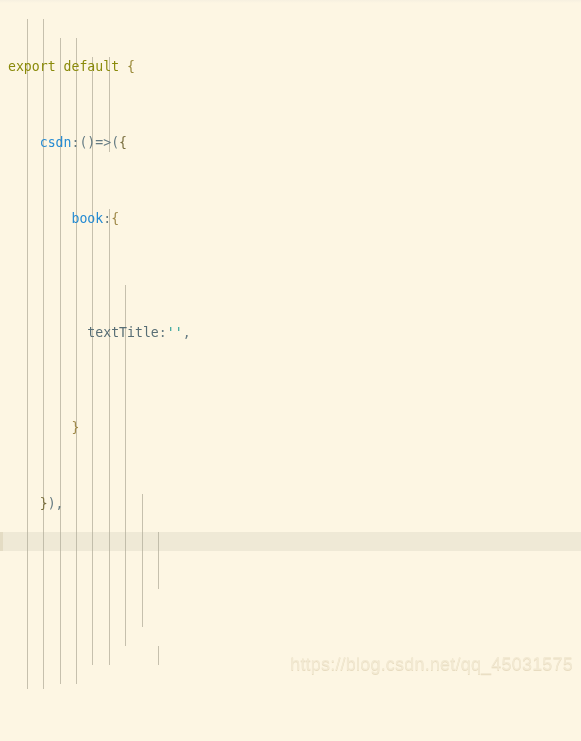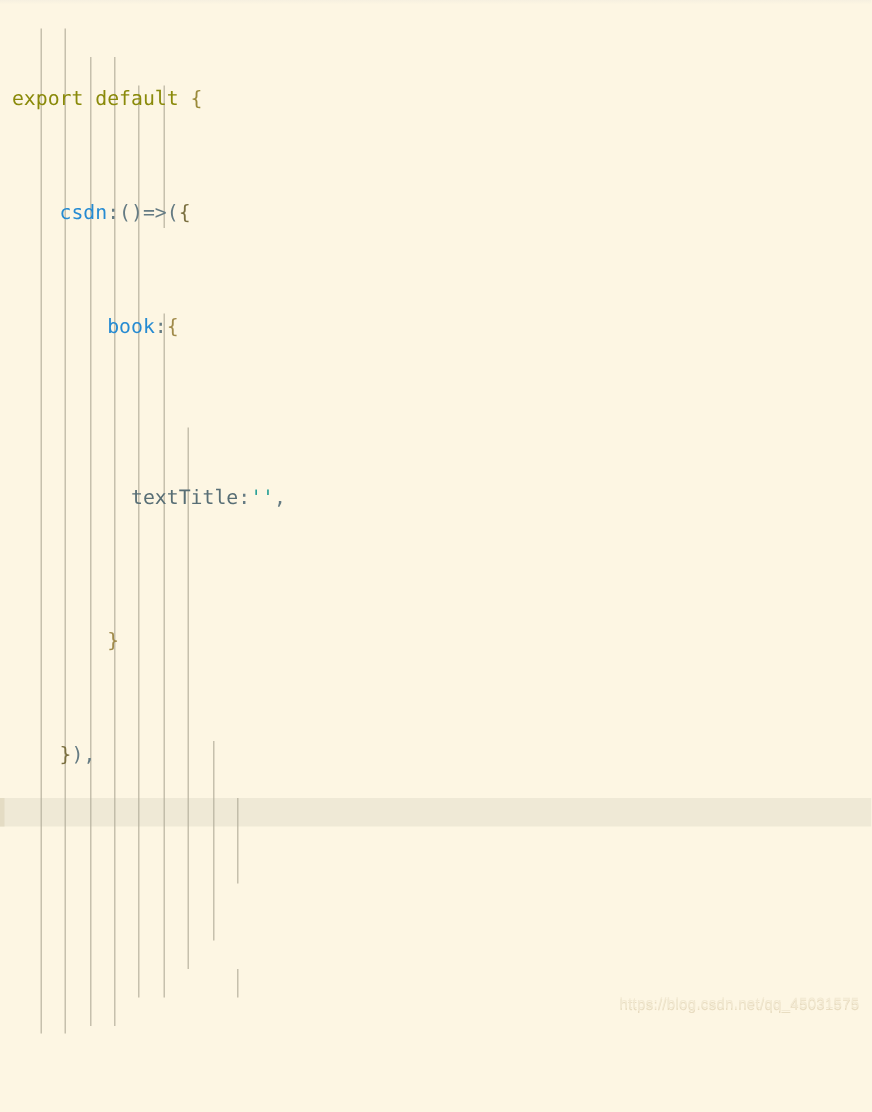--- a/index.html
+++ b/index.html
@@ -85,21 +85,21 @@
   .t-b1   { color: #9a8a3a; }            
   .t-b2   { color: #7a6f3f; }
   .t-b3   { color: #a08a4a; }
 
   
   .watermark {
     position: absolute;
     right: 8px;
     bottom: 14px;
     font-family: "Liberation Sans", sans-serif;
-    font-size: 10px;
+    font-size: 18px;
     color: #f2e9d2;
     text-shadow: 0 1px 0 #e8dcc0;
     letter-spacing: .2px;
     user-select: none;
   }
 </style>
 </head>
 <body>
 
 <div id="editor">

